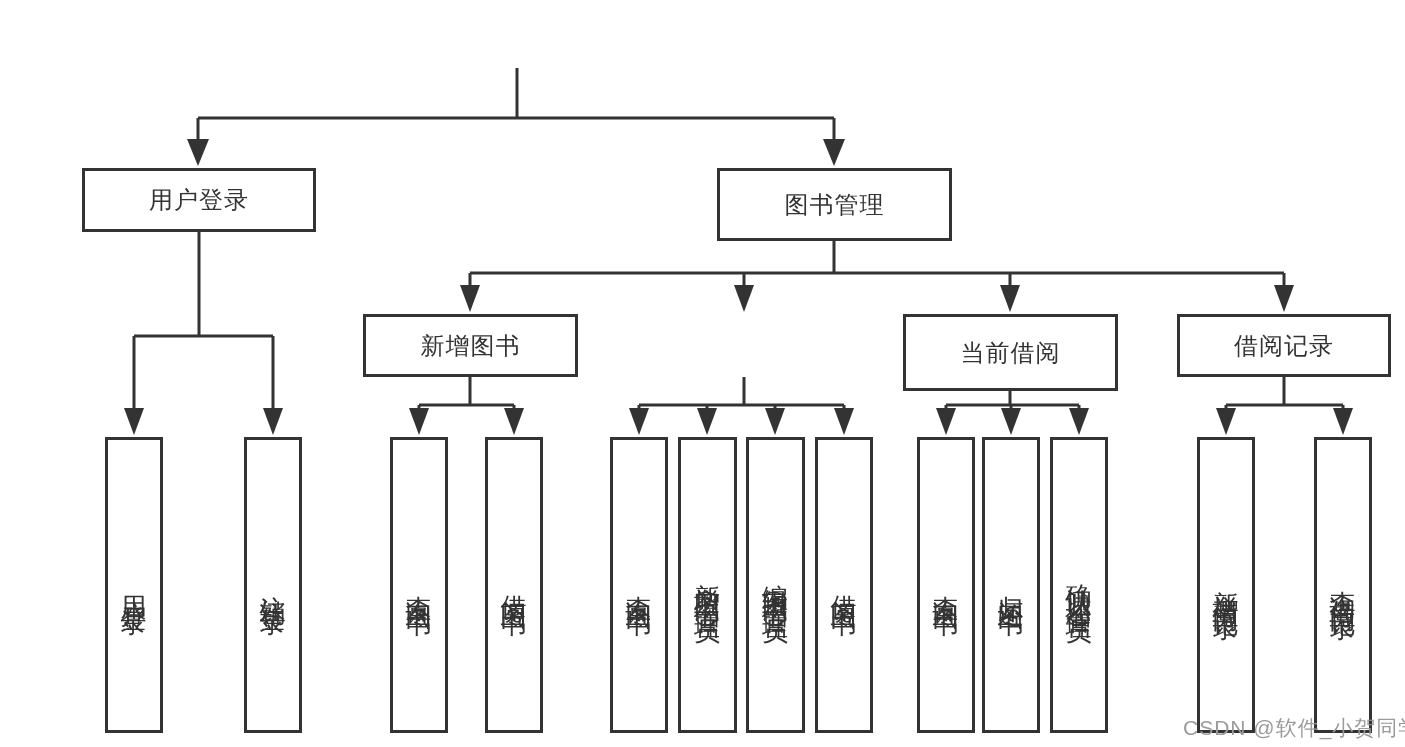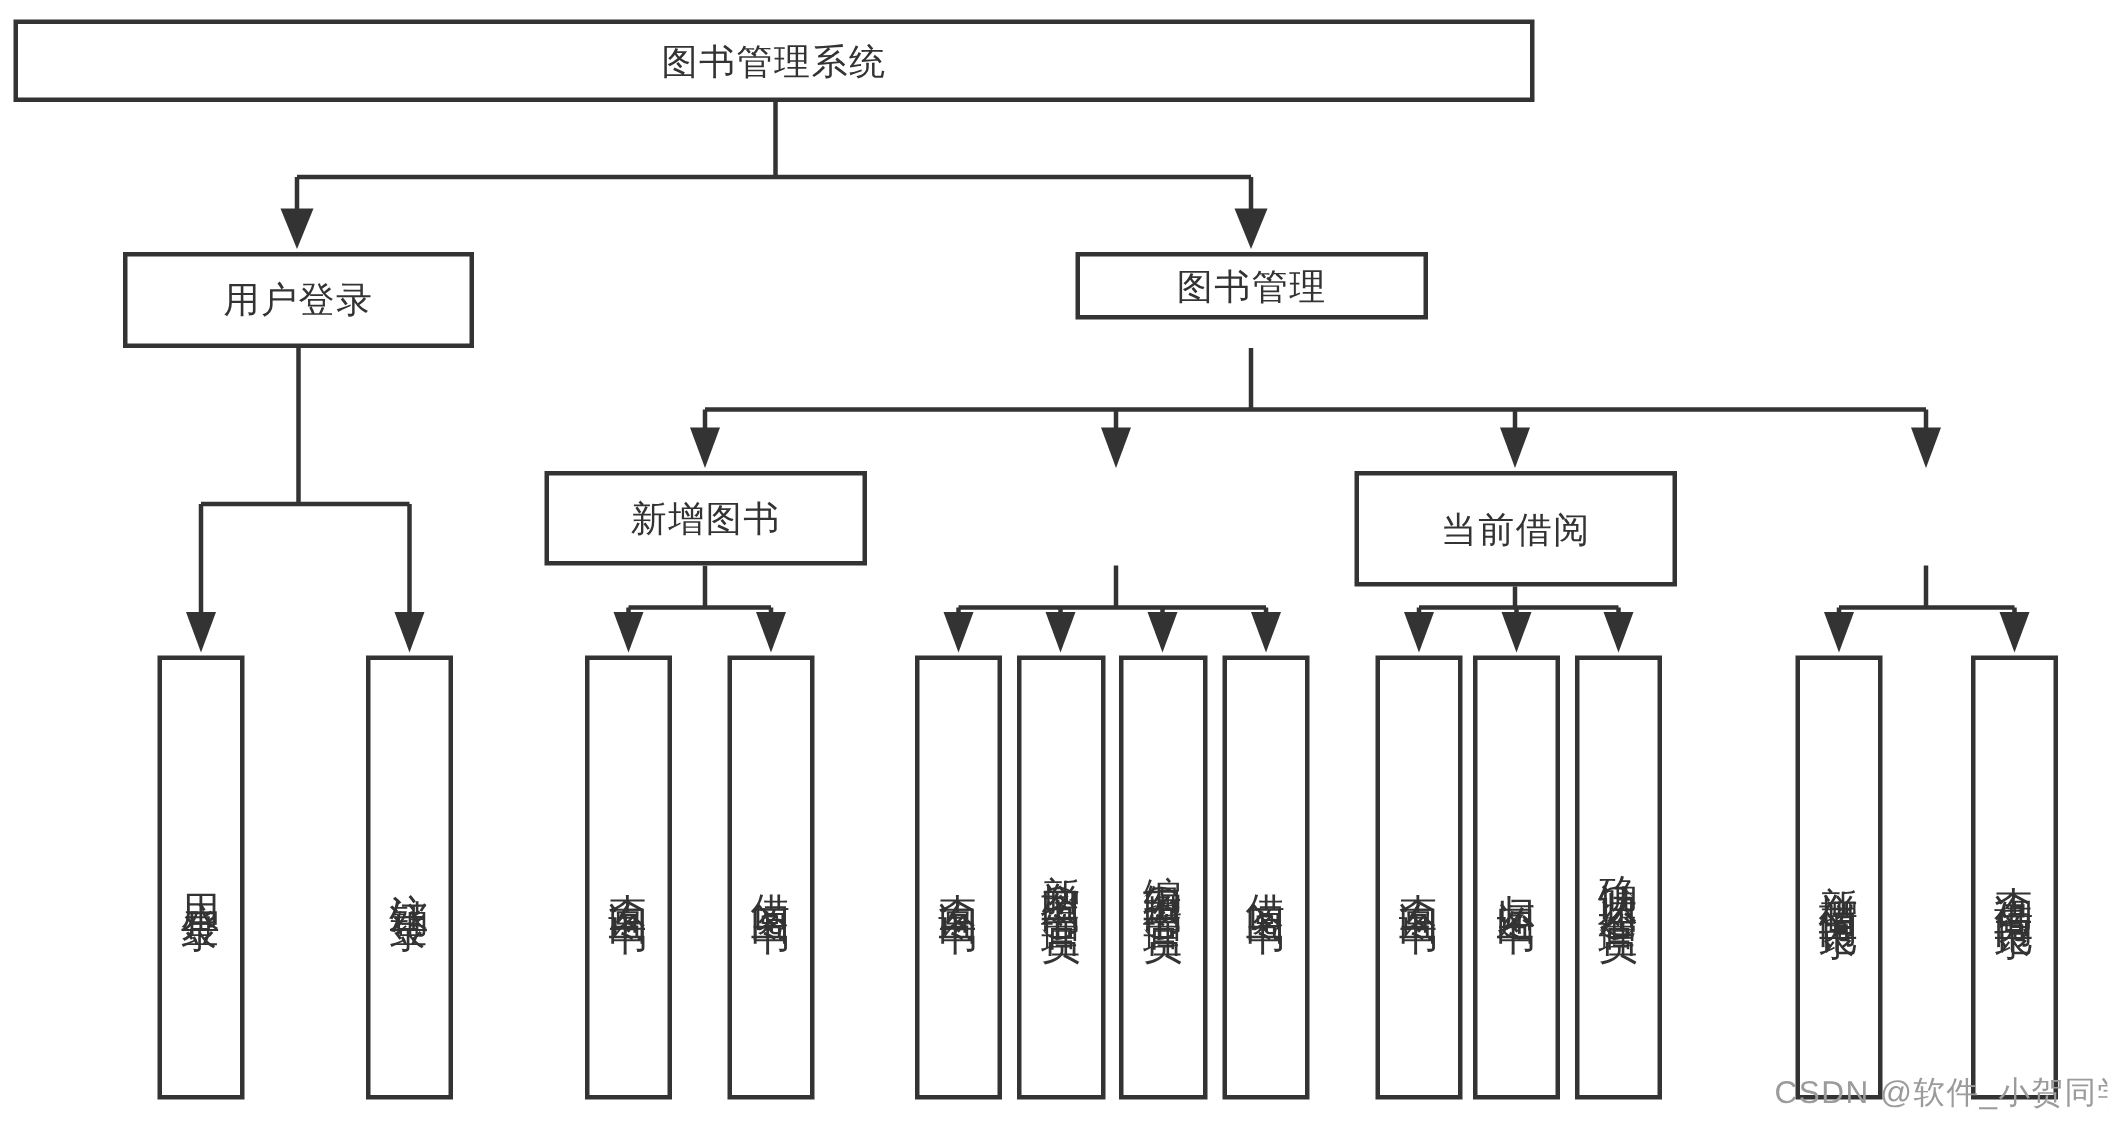--- a/index.html
+++ b/index.html
@@ -119,27 +119,27 @@
     <g>
       <path class="s" d="M1284 377 V405"></path>
       <path class="s" d="M1226 405 H1343"></path>
       <path class="s" d="M1226 405 V410"></path>
       <polygon class="a" points="1226,435 1216,408 1236,408"></polygon>
       <path class="s" d="M1343 405 V410"></path>
       <polygon class="a" points="1343,435 1333,408 1353,408"></polygon>
     </g>
   </svg>
 
-  <div class="node h-node" style="left:9px;top:13px;width:1014px;height:55px">图书管理系统</div>
 
   <div class="node h-node" style="left:82px;top:168px;width:234px;height:64px">用户登录</div>
-  <div class="node h-node" style="left:717px;top:168px;width:235px;height:45px">图书管理</div>
+  <div class="node h-node" style="left:717px;top:168px;width:235px;height:73px">图书管理</div>
 
   <div class="node h-node" style="left:363px;top:314px;width:215px;height:63px">新增图书</div>
   <div class="node h-node" style="left:903px;top:314px;width:215px;height:77px">当前借阅</div>
+  <div class="node h-node" style="left:1177px;top:314px;width:214px;height:63px">借阅记录</div>
 
   <div class="node v-node" style="left:105px;top:437px;width:58px;height:296px">用户登录</div>
   <div class="node v-node" style="left:244px;top:437px;width:58px;height:296px">注销登录</div>
 
   <div class="node v-node" style="left:390px;top:437px;width:58px;height:296px">查询图书</div>
   <div class="node v-node" style="left:485px;top:437px;width:58px;height:296px">借阅图书</div>
 
   <div class="node v-node" style="left:610px;top:437px;width:58px;height:296px">查询图书</div>
   <div class="node v-node" style="left:678px;top:437px;width:59px;height:296px">新增图书（管理员）</div>
   <div class="node v-node" style="left:746px;top:437px;width:59px;height:296px">编辑图书（管理员）</div>

